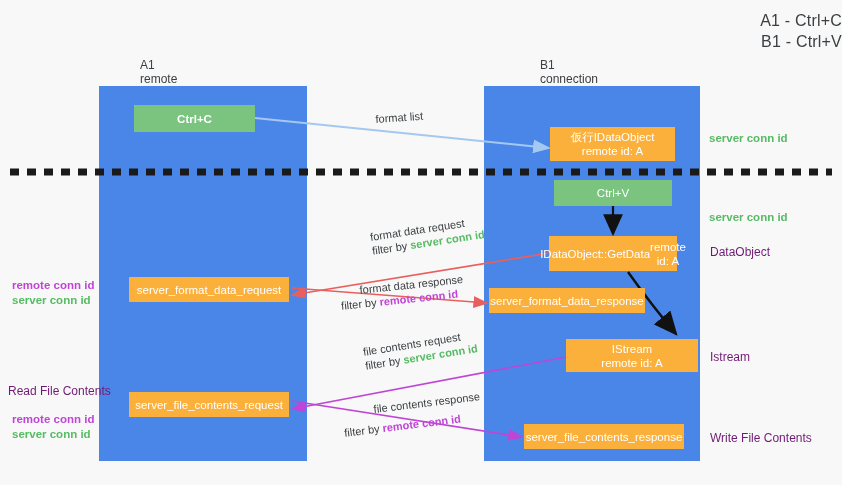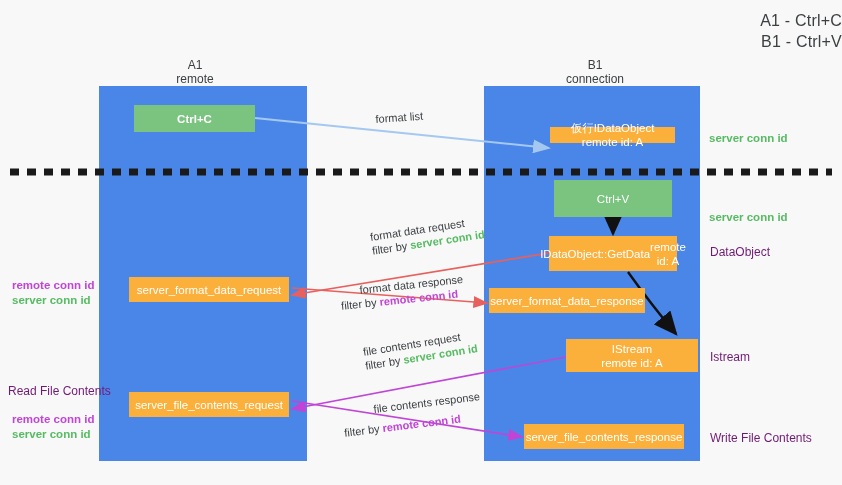--- a/index.html
+++ b/index.html
@@ -15,21 +15,21 @@
 
   .title{
     position:absolute;width:100%;text-align:right;top:10px;
     font-size:16px;line-height:21px;color:#3c4043;letter-spacing:.2px;
   }
 
   .lane{
     position:absolute;background:#4a86e8;
   }
   .lane-head{
-    position:absolute;text-align:center;font-size:12px;line-height:14px;color:#3c4043;
+    position:absolute;text-align:left;font-size:12px;line-height:14px;color:#3c4043;
   }
 
   .box{
     position:absolute;display:flex;align-items:center;justify-content:center;
     text-align:center;color:#ffffff;font-size:11.5px;line-height:14px;
     box-sizing:border-box;padding:2px 4px;
   }
   .box.green{background:#7ac47f;}
   .box.orange{background:#fbb03b;}
 
@@ -104,26 +104,26 @@
 
     <line x1="566" y1="357" x2="292" y2="409" stroke="#c045d6" stroke-width="1.7" marker-end="url(#ah-purple)"></line>
 
     <line x1="292" y1="401" x2="522" y2="437" stroke="#c045d6" stroke-width="1.7" marker-end="url(#ah-purple)"></line>
   </svg>
 
   <div class="box green" style="left:134px;top:105px;width:121px;height:27px;font-weight:bold;">
     <span>Ctrl+C</span>
   </div>
 
-  <div class="box orange" style="left:550px;top:127px;width:125px;height:16px;flex-direction:column;">
+  <div class="box orange" style="left:550px;top:127px;width:125px;height:34px;flex-direction:column;">
     <span>仮行IDataObject</span>
     <span>remote id: A</span>
   </div>
 
-  <div class="box green" style="left:554px;top:180px;width:118px;height:37px;">
+  <div class="box green" style="left:554px;top:180px;width:118px;height:26px;">
     <span>Ctrl+V</span>
   </div>
 
   <div class="box orange" style="left:549px;top:236px;width:128px;height:35px;flex-direction:row;">
     <span>IDataObject::GetData</span>
     <span>remote id: A</span>
   </div>
 
   <div class="box orange" style="left:129px;top:277px;width:160px;height:25px;">
     <span>server_format_data_request</span>

